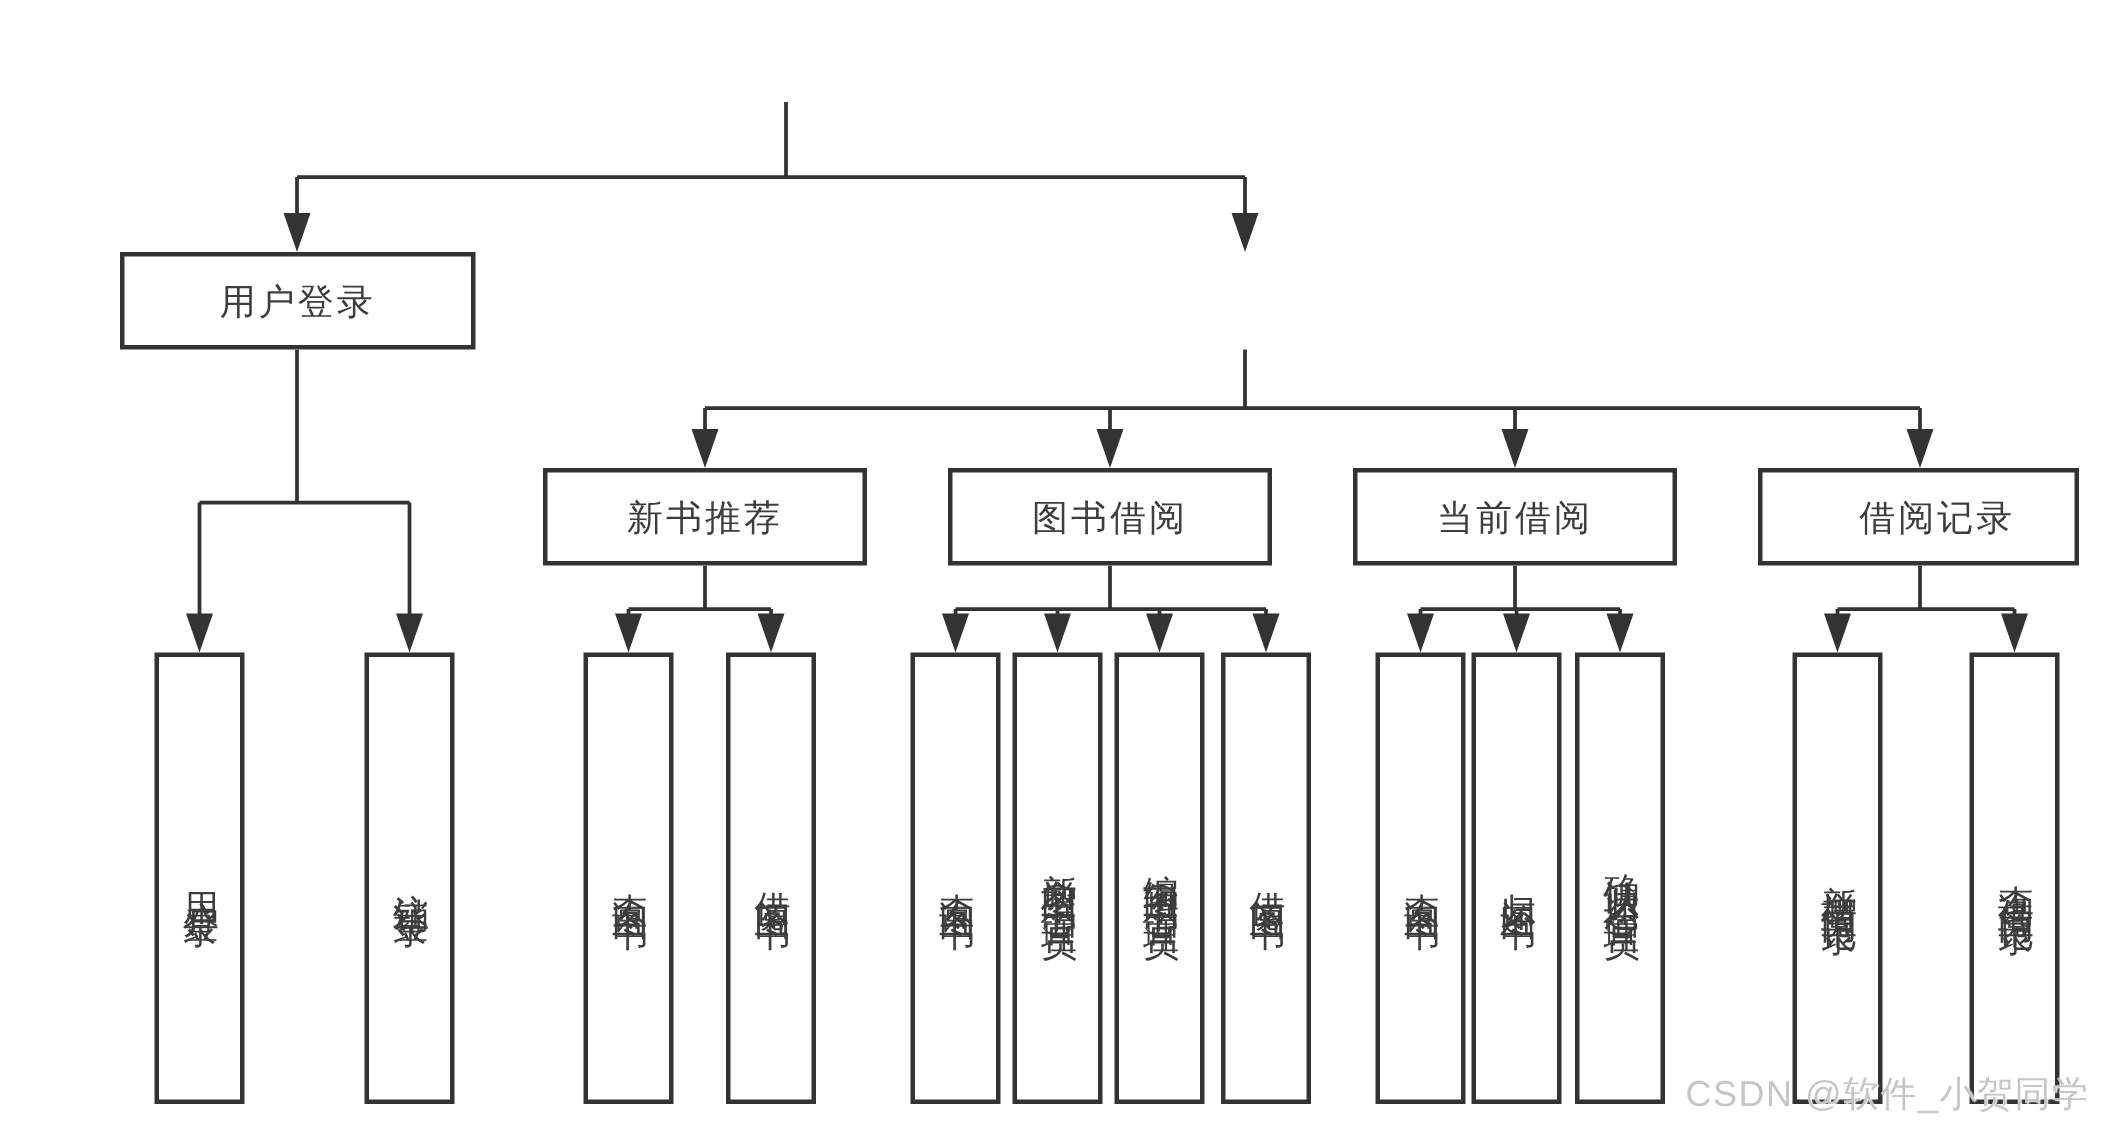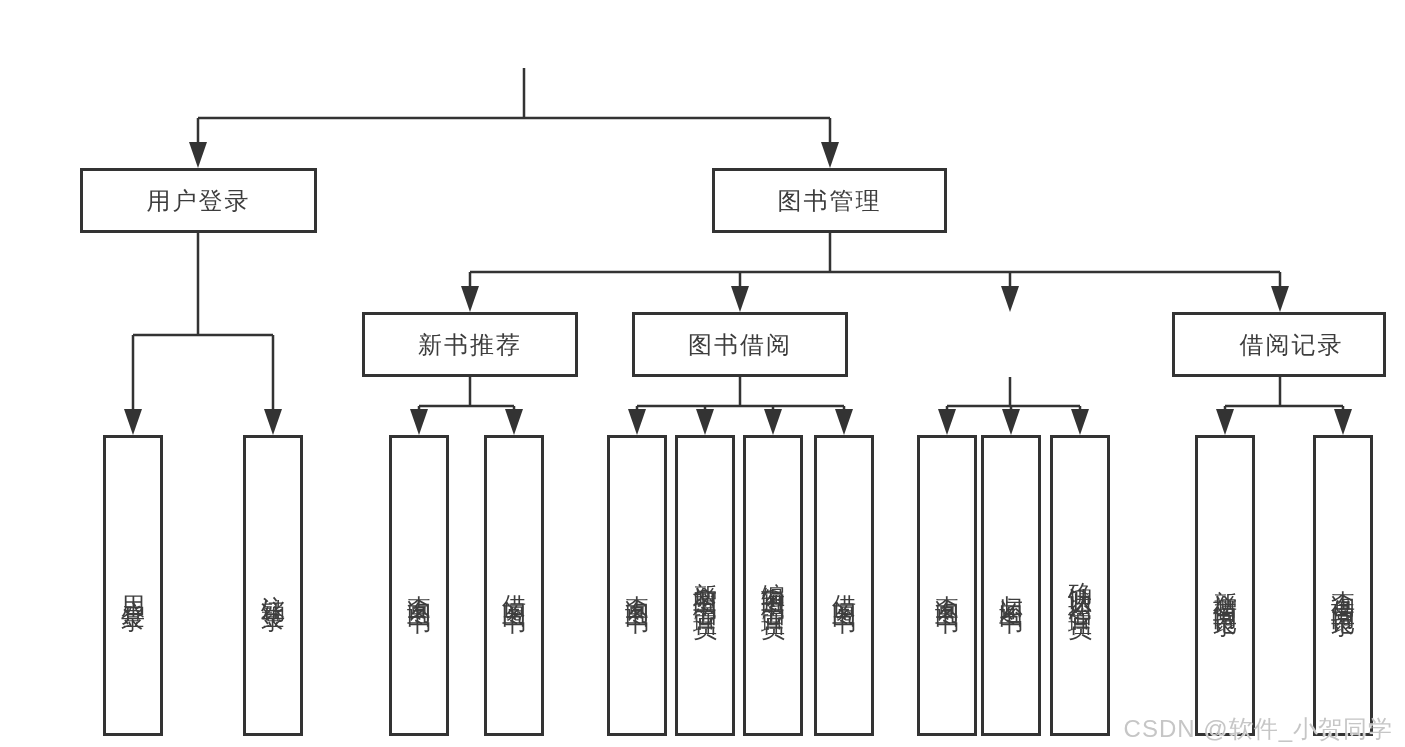--- a/index.html
+++ b/index.html
@@ -101,29 +101,29 @@
       <polygon points="1071,409 1089,409 1080,435"></polygon>
       <polygon points="1216,409 1234,409 1225,435"></polygon>
       <polygon points="1334,409 1352,409 1343,435"></polygon>
     </g>
   </svg>
 
 
   <div class="node h-node" style="left:80px; top:168px; width:237px; height:65px;">
     <span>用户登录</span>
   </div>
-  <div class="node h-node" style="left:712px; top:168px; width:235px; height:65px;">
-    <span>图书管理</span>
-  </div>
 
   <div class="node h-node" style="left:632px; top:312px; width:216px; height:65px;">
     <span>图书借阅</span>
   </div>
   <div class="node h-node" style="left:362px; top:312px; width:216px; height:65px;">
     <span>新书推荐</span>
+  </div>
+  <div class="node h-node" style="left:902px; top:312px; width:216px; height:65px;">
+    <span>当前借阅</span>
   </div>
   <div class="node h-node" style="left:1172px; top:312px; width:214px; height:65px;padding-left:25px;">
     <span>借阅记录</span>
   </div>
 
   <div class="node v-node" style="left:103px;">
     <span>用户登录</span>
   </div>
   <div class="node v-node" style="left:243px;">
     <span>注销登录</span>

